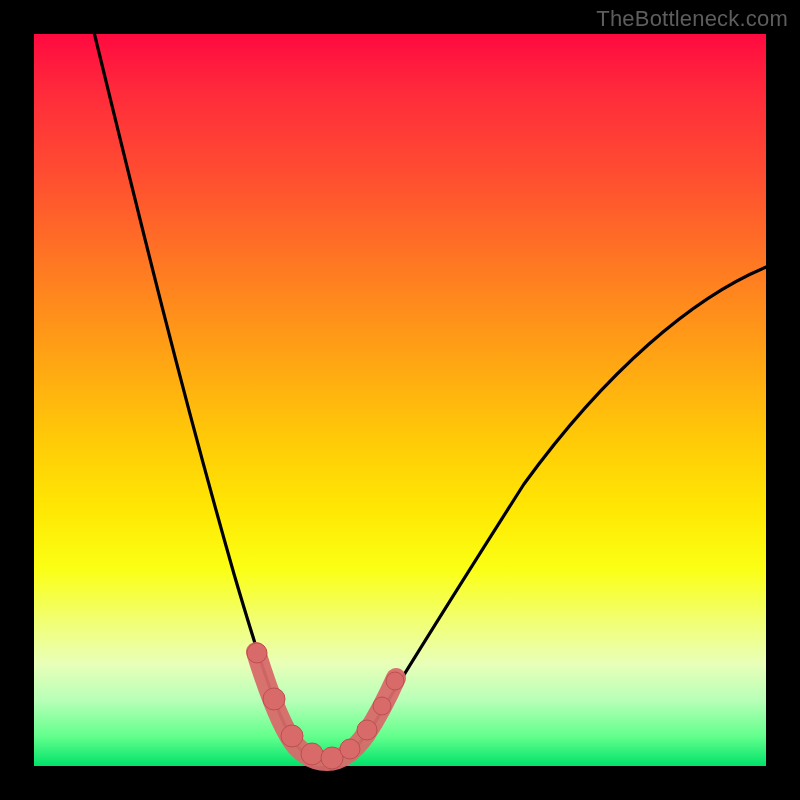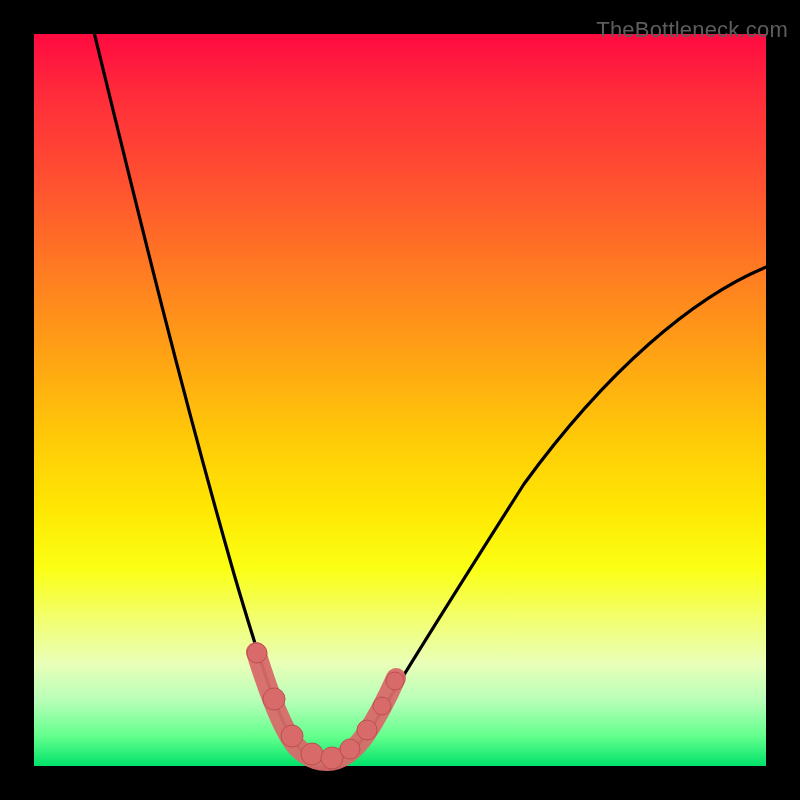--- a/index.html
+++ b/index.html
@@ -44,21 +44,21 @@
   svg.curve {
     position: absolute;
     left: 0;
     top: 0;
     width: 732px;
     height: 732px;
     overflow: visible;
   }
   .watermark {
     position: absolute;
-    top: 17px;
+    top: 6px;
     right: 12px;
     color: #5d5d5d;
     font-size: 22px;
     letter-spacing: 0.2px;
     font-weight: 400;
   }
 </style>
 </head>
 <body>
 

